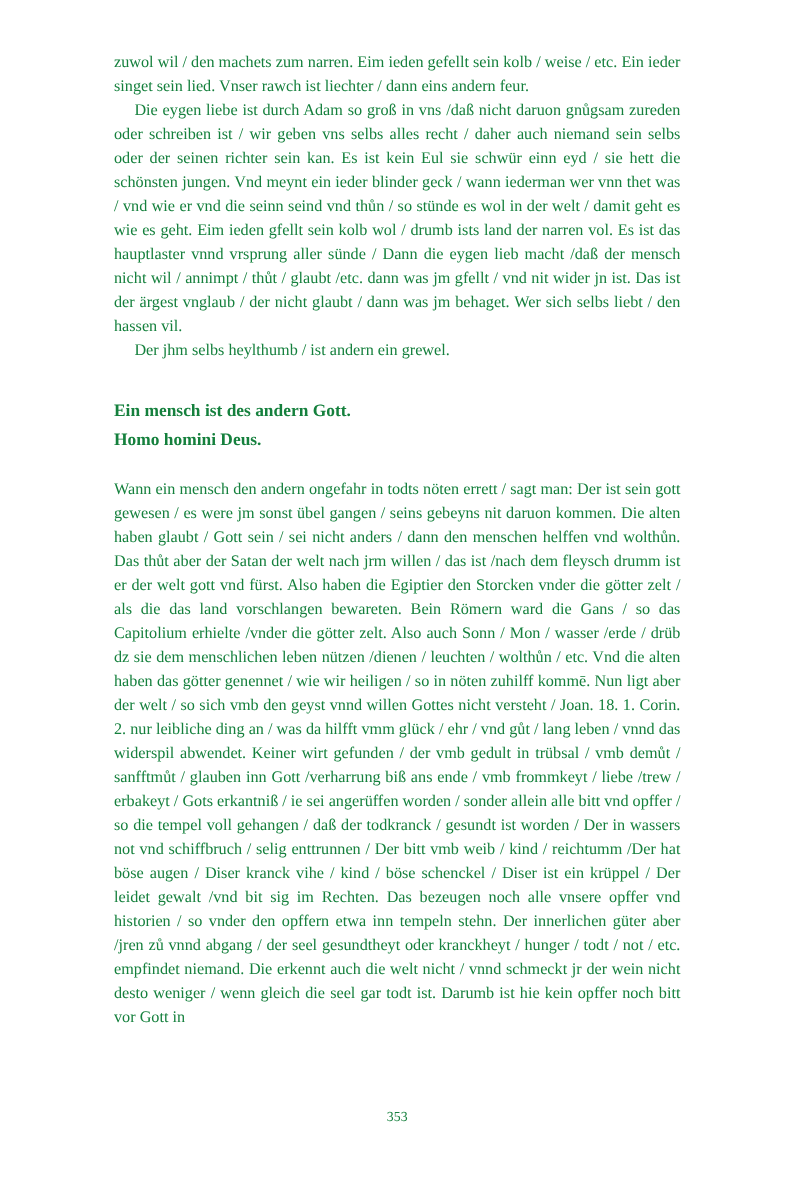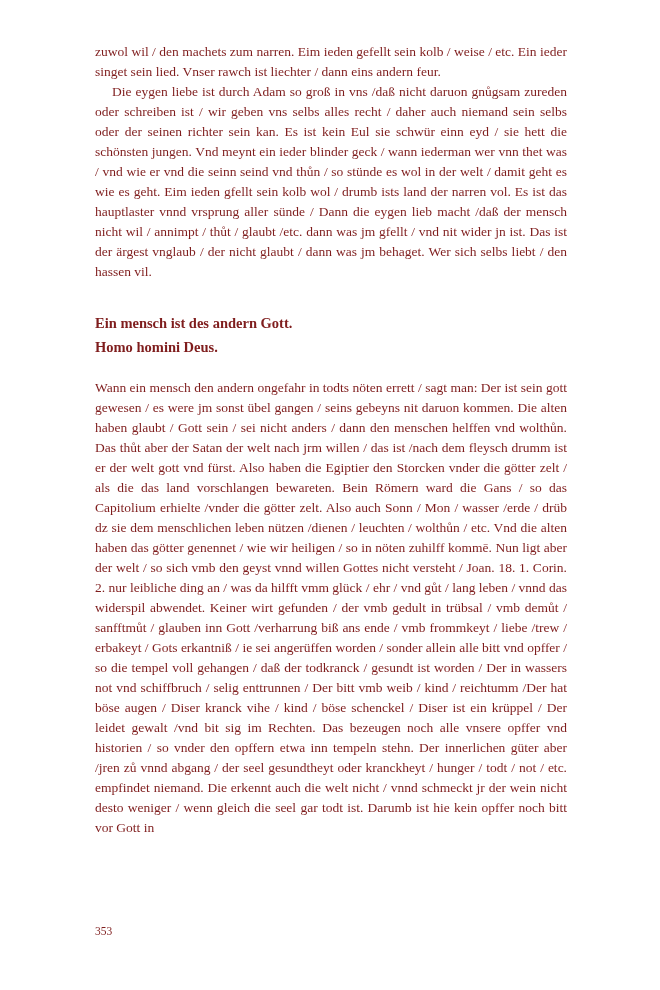--- a/index.html
+++ b/index.html
@@ -7,21 +7,21 @@
     padding: 0;
     background: #ffffff;
   }
   .page {
     position: relative;
     width: 660px;
     height: 990px;
     background: #ffffff;
     overflow: hidden;
     font-family: "Liberation Serif", "DejaVu Serif", serif;
-    color: #7f1d1d;
+    color: #15803d;
   }
   .text-block {
     position: absolute;
     left: 95px;
     top: 42px;
     width: 472px;
     font-size: 13.5px;
     line-height: 20px;
     text-align: justify;
   }
@@ -47,30 +47,31 @@
     margin-top: 4px;
   }
   .para.after-heading {
     margin-top: 21px;
   }
   .page-number {
     position: absolute;
     left: 95px;
     top: 924px;
     width: 472px;
-    text-align: left;
+    text-align: center;
     font-size: 11.5px;
     line-height: 14px;
   }
 </style>
 </head>
 <body>
 
 <div class="page">
   <div class="text-block">
     <p class="para">zuwol wil / den machets zum narren. Eim ieden gefellt sein kolb / weise / etc. Ein ieder singet sein lied. Vnser rawch ist liechter / dann eins andern feur.</p>
     <p class="para indent">Die eygen liebe ist durch Adam so groß in vns /daß nicht daruon gnůgsam zureden oder schreiben ist / wir geben vns selbs alles recht / daher auch niemand sein selbs oder der seinen richter sein kan. Es ist kein Eul sie schwür einn eyd / sie hett die schönsten jungen. Vnd meynt ein ieder blinder geck / wann iederman wer vnn thet was / vnd wie er vnd die seinn seind vnd thůn / so stünde es wol in der welt / damit geht es wie es geht. Eim ieden gfellt sein kolb wol / drumb ists land der narren vol. Es ist das hauptlaster vnnd vrsprung aller sünde / Dann die eygen lieb macht /daß der mensch nicht wil / annimpt / thůt / glaubt /etc. dann was jm gfellt / vnd nit wider jn ist. Das ist der ärgest vnglaub / der nicht glaubt / dann was jm behaget. Wer sich selbs liebt / den hassen vil.</p>
+    <p class="para indent">Der jhm selbs heylthumb / ist andern ein grewel.</p>
     <h2 class="heading german">Ein mensch ist des andern Gott.</h2>
     <h3 class="heading latin">Homo homini Deus.</h3>
     <p class="para after-heading">Wann ein mensch den andern ongefahr in todts nöten errett / sagt man: Der ist sein gott gewesen / es were jm sonst übel gangen / seins gebeyns nit daruon kommen. Die alten haben glaubt / Gott sein / sei nicht anders / dann den menschen helffen vnd wolthůn. Das thůt aber der Satan der welt nach jrm willen / das ist /nach dem fleysch drumm ist er der welt gott vnd fürst. Also haben die Egiptier den Storcken vnder die götter zelt / als die das land vorschlangen bewareten. Bein Römern ward die Gans / so das Capitolium erhielte /vnder die götter zelt. Also auch Sonn / Mon / wasser /erde / drüb dz sie dem menschlichen leben nützen /dienen / leuchten / wolthůn / etc. Vnd die alten haben das götter genennet / wie wir heiligen / so in nöten zuhilff kommē. Nun ligt aber der welt / so sich vmb den geyst vnnd willen Gottes nicht versteht / Joan. 18. 1. Corin. 2. nur leibliche ding an / was da hilfft vmm glück / ehr / vnd gůt / lang leben / vnnd das widerspil abwendet. Keiner wirt gefunden / der vmb gedult in trübsal / vmb demůt / sanfftmůt / glauben inn Gott /verharrung biß ans ende / vmb frommkeyt / liebe /trew / erbakeyt / Gots erkantniß / ie sei angerüffen worden / sonder allein alle bitt vnd opffer / so die tempel voll gehangen / daß der todkranck / gesundt ist worden / Der in wassers not vnd schiffbruch / selig enttrunnen / Der bitt vmb weib / kind / reichtumm /Der hat böse augen / Diser kranck vihe / kind / böse schenckel / Diser ist ein krüppel / Der leidet gewalt /vnd bit sig im Rechten. Das bezeugen noch alle vnsere opffer vnd historien / so vnder den opffern etwa inn tempeln stehn. Der innerlichen güter aber /jren zů vnnd abgang / der seel gesundtheyt oder kranckheyt / hunger / todt / not / etc. empfindet niemand. Die erkennt auch die welt nicht / vnnd schmeckt jr der wein nicht desto weniger / wenn gleich die seel gar todt ist. Darumb ist hie kein opffer noch bitt vor Gott in</p>
   </div>
   <div class="page-number">353</div>
 </div>
 
 </body></html>

